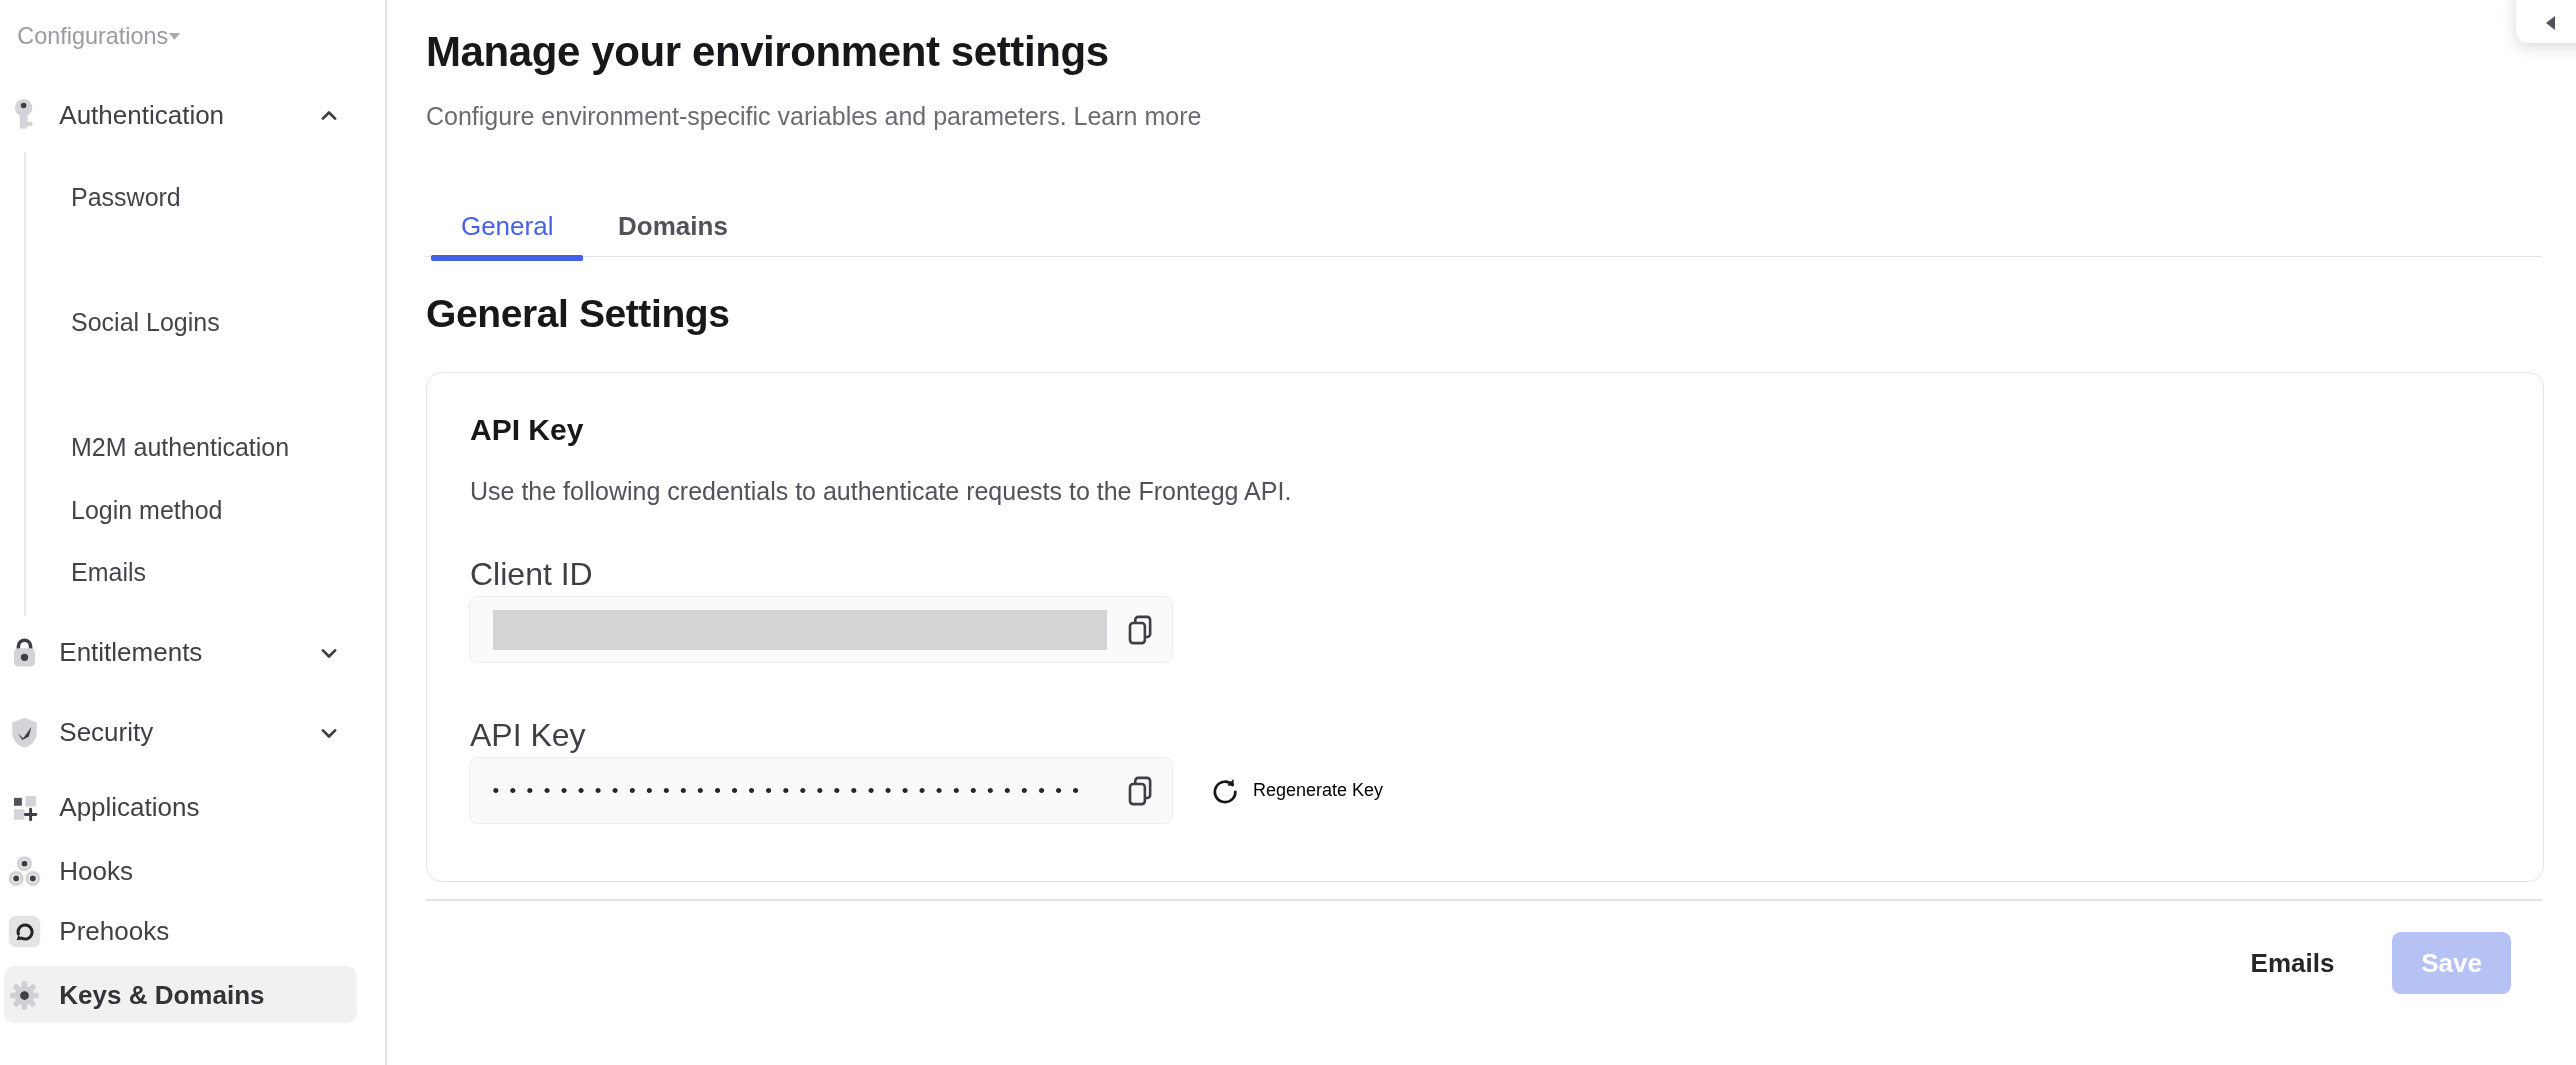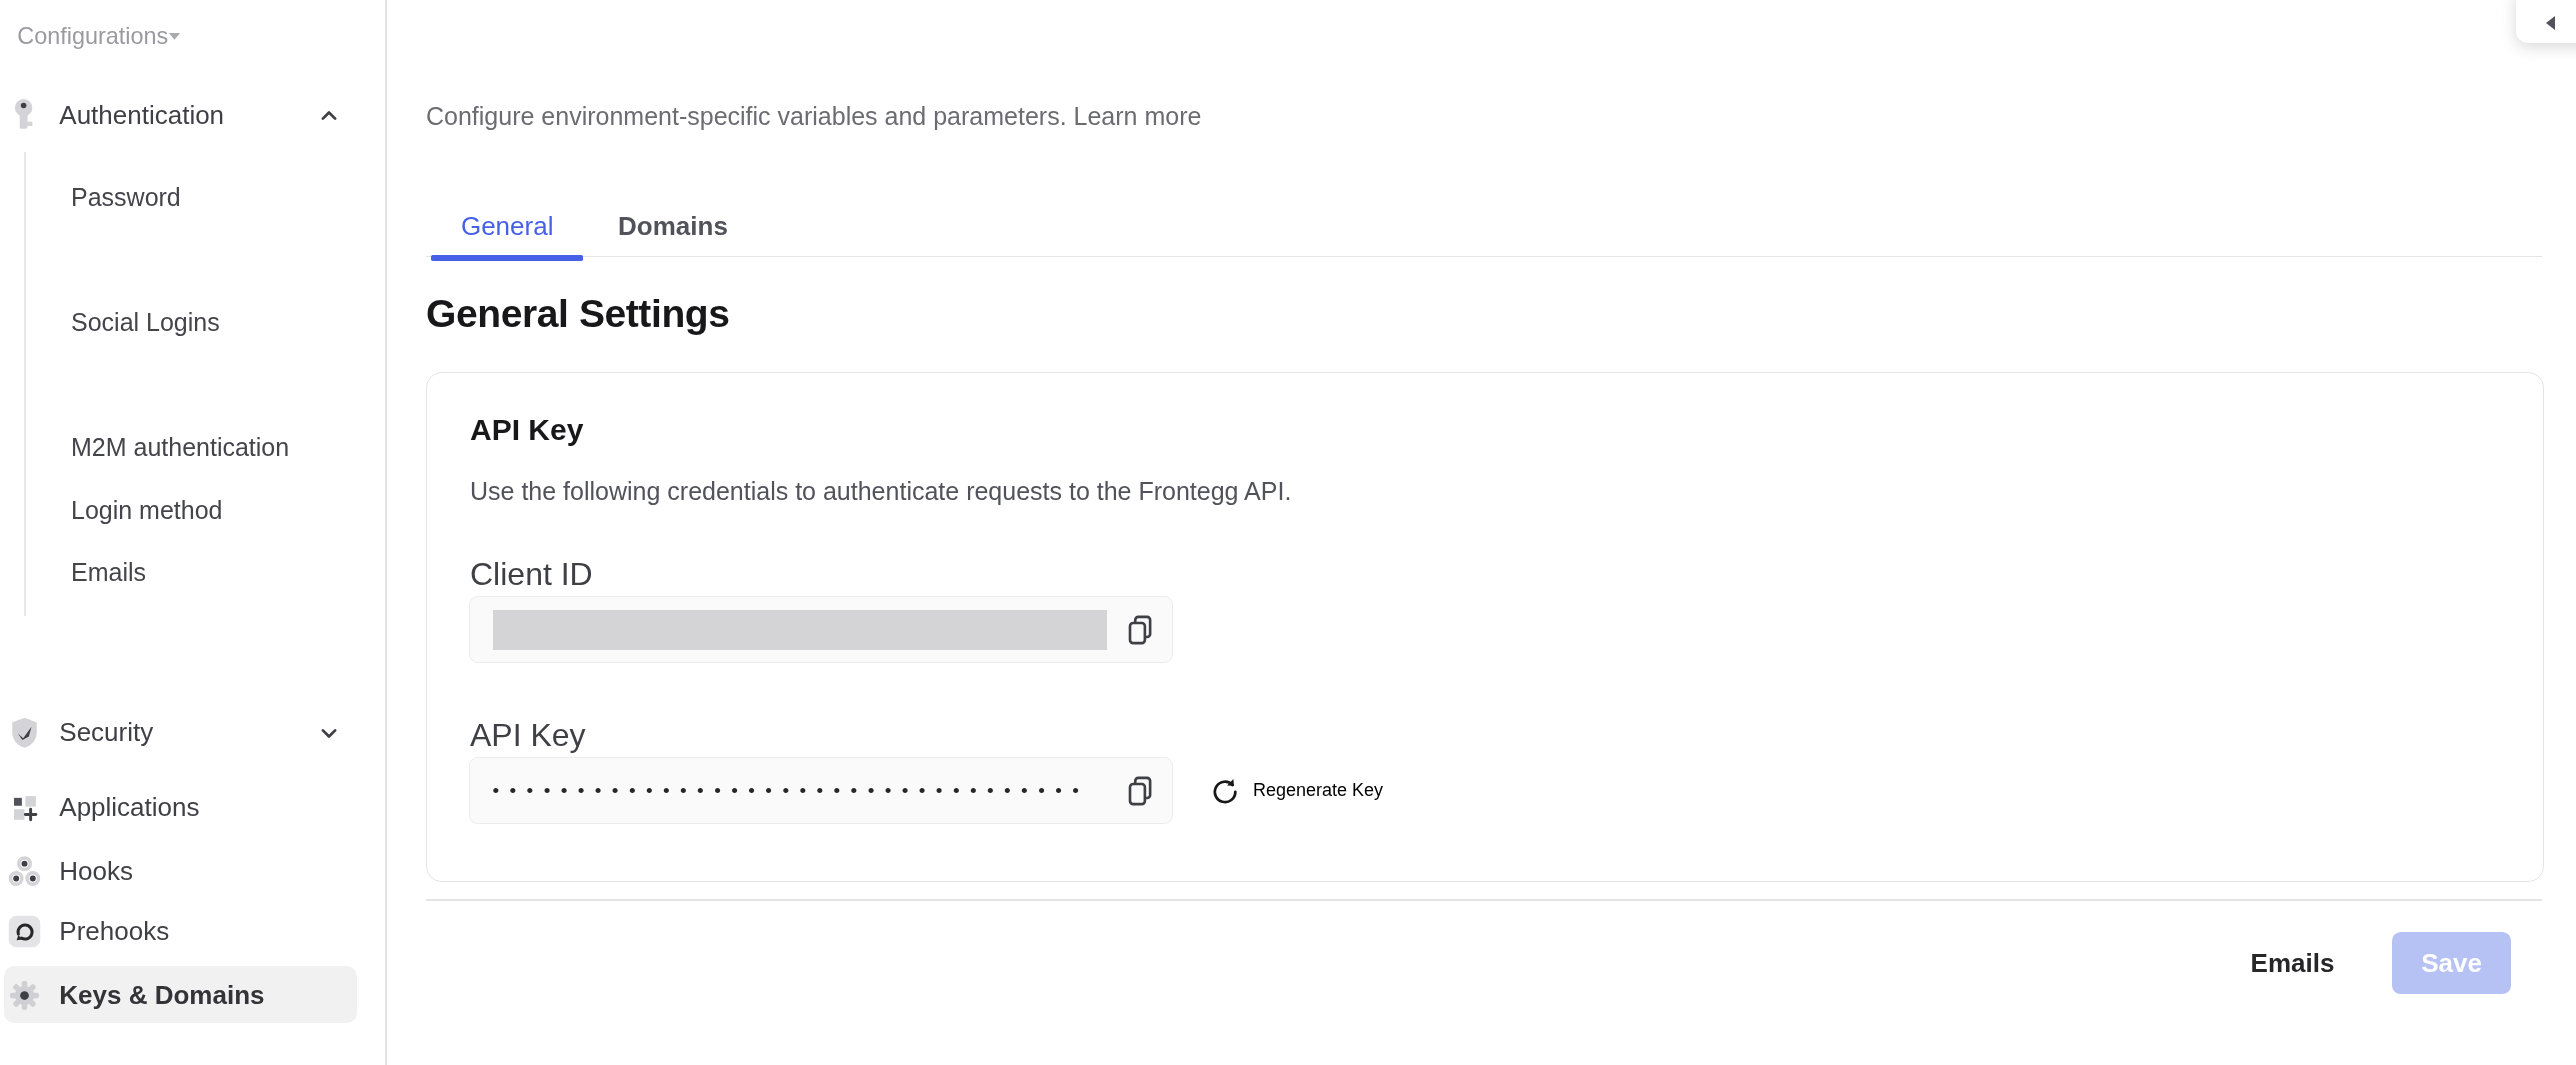--- a/index.html
+++ b/index.html
@@ -107,20 +107,31 @@
     <div class="sub-row" style="top:420px">
         <span class="sub-label">M2M authentication</span>
       </div>
     <div class="sub-row" style="top:483px">
         <span class="sub-label">Login method</span>
       </div>
     <div class="sub-row" style="top:545px">
         <span class="sub-label">Emails</span>
       </div>
 
+    <div class="nav-row" style="top:623px">
+      <svg class="icon" viewBox="0 0 40 40">
+        <path d="M13 17 v-4 a7 7 0 0 1 14 0 v4" stroke="#3f3f46" stroke-width="4" fill="none"></path>
+        <rect x="8" y="15" width="24" height="21" rx="5" fill="#d4d4d8"></rect>
+        <circle cx="20" cy="25.5" r="4.2" fill="#3f3f46"></circle>
+      </svg>
+      <span class="nav-label">Entitlements</span>
+      <svg class="chevron" viewBox="0 0 32 32">
+          <path d="M9 13 L16 20 L23 13" stroke="#3f3f46" stroke-width="3.2" fill="none" stroke-linecap="round" stroke-linejoin="round"></path>
+        </svg>
+    </div>
 
     <div class="nav-row" style="top:703px">
       <svg class="icon" viewBox="0 0 40 40">
         <path d="M20 3 L34 8.5 V19 C34 28.5 28.5 34.5 20 37.5 C11.5 34.5 6 28.5 6 19 V8.5 Z" fill="#d4d4d8"></path>
         <path d="M12.5 21 l6 5.5 L28 13.5 l-3 11 -7.5 4 z" fill="#3f3f46"></path>
       </svg>
       <span class="nav-label">Security</span>
       <svg class="chevron" viewBox="0 0 32 32">
           <path d="M9 13 L16 20 L23 13" stroke="#3f3f46" stroke-width="3.2" fill="none" stroke-linecap="round" stroke-linejoin="round"></path>
         </svg>
@@ -173,20 +184,21 @@
           </g>
         </g>
         <circle cx="20" cy="20" r="5" fill="#3f3f46"></circle>
       </svg>
       <span class="nav-label">Keys &amp; Domains</span>
     </div>
 
     <div class="sidebar-divider"></div>
   </nav>
 
+  <h1 class="page-title">Manage your environment settings</h1>
   <p class="page-subtitle"><span>Configure environment-specific variables and parameters. </span><span class="learn-more">Learn more</span></p>
 
   <div class="tabs">
     <div class="tab tab-general">General</div>
     <div class="tab tab-domains">Domains</div>
   </div>
 
   <h2 class="section-title">General Settings</h2>
 
   <section class="card">

